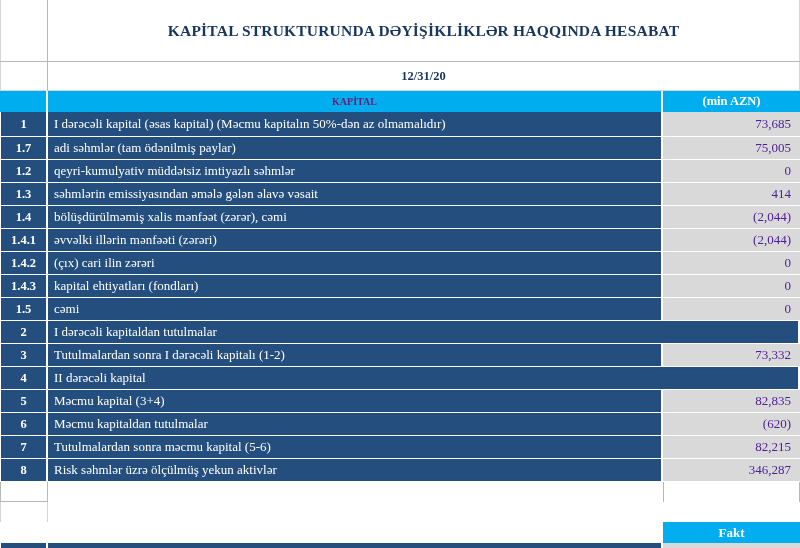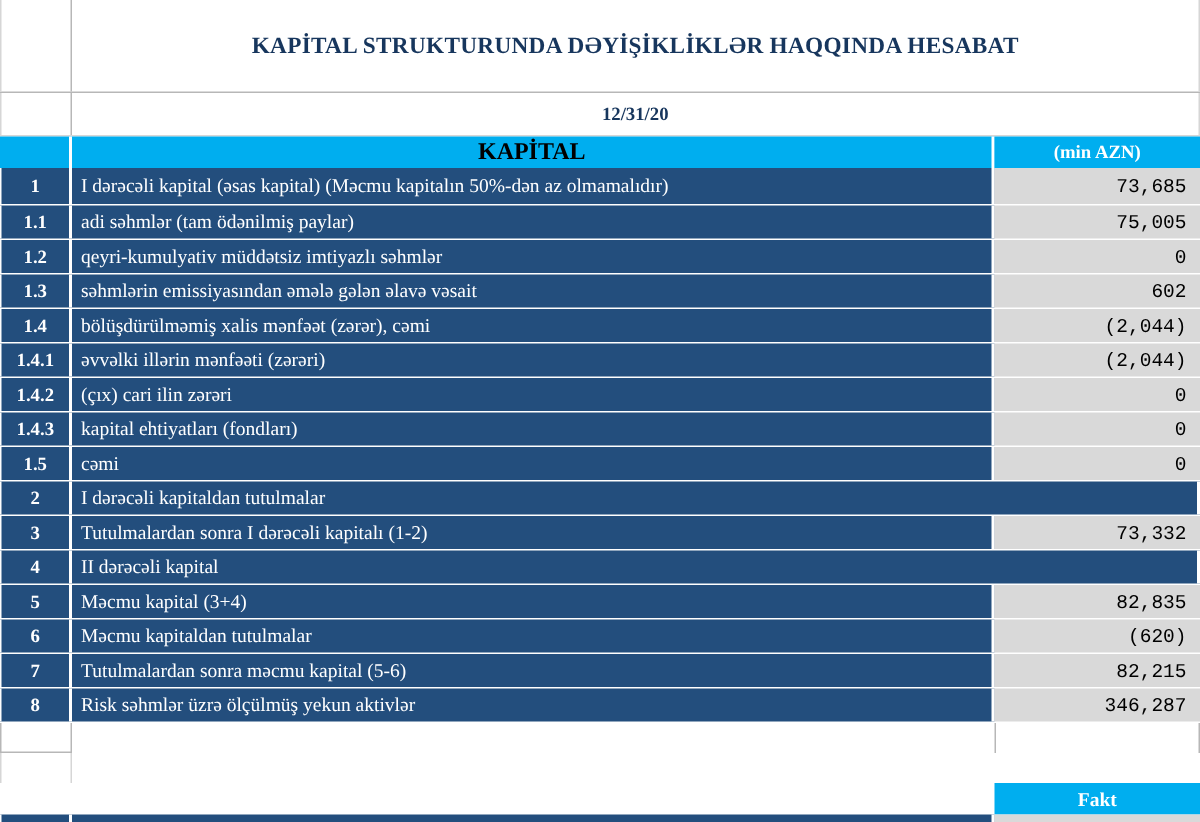--- a/index.html
+++ b/index.html
@@ -87,23 +87,23 @@
   }
   .ch-num {
     width: 48px;
     background: #00AEEF;
     box-sizing: border-box;
     border-right: 2px solid #ffffff;
   }
   .ch-label {
     flex: 1;
     background: #00AEEF;
-    color: #000000;
-    font-weight: bold;
-    font-size: 16px;
+    color: #701a75;
+    font-weight: bold;
+    font-size: 10px;
     display: flex;
     align-items: center;
     justify-content: center;
     box-sizing: border-box;
     border-right: 2px solid #ffffff;
   }
   .ch-unit {
     width: 137px;
     background: #00AEEF;
     color: #ffffff;
@@ -145,28 +145,27 @@
     align-items: center;
     padding-left: 6px;
     box-sizing: border-box;
     border-right: 2px solid #ffffff;
     white-space: nowrap;
     overflow: hidden;
   }
   .dr-value {
     width: 137px;
     background: #D9D9D9;
-    color: #000000;
+    color: #4c1d95;
     font-size: 13px;
     display: flex;
     align-items: center;
     justify-content: flex-end;
     padding-right: 9px;
     box-sizing: border-box;
-    font-family: Liberation Mono, monospace;
   }
 
   
   .spacer-row {
     display: flex;
     height: 20px;
     box-sizing: border-box;
   }
   .sp-num {
     width: 48px;
@@ -243,33 +242,33 @@
     <div class="ch-unit">(min AZN)</div>
   </div>
 
   <div id="main-rows">
       <div class="data-row tall">
         <div class="dr-num">1</div>
         <div class="dr-label">I dərəcəli kapital (əsas kapital) (Məcmu kapitalın 50%-dən az olmamalıdır)</div>
         <div class="dr-value">73,685</div>
       </div>
       <div class="data-row">
-        <div class="dr-num">1.1</div>
+        <div class="dr-num">1.7</div>
         <div class="dr-label">adi səhmlər (tam ödənilmiş paylar)</div>
         <div class="dr-value">75,005</div>
       </div>
       <div class="data-row">
         <div class="dr-num">1.2</div>
         <div class="dr-label">qeyri-kumulyativ müddətsiz imtiyazlı səhmlər</div>
         <div class="dr-value">0</div>
       </div>
       <div class="data-row">
         <div class="dr-num">1.3</div>
         <div class="dr-label">səhmlərin emissiyasından əmələ gələn  əlavə vəsait</div>
-        <div class="dr-value">602</div>
+        <div class="dr-value">414</div>
       </div>
       <div class="data-row">
         <div class="dr-num">1.4</div>
         <div class="dr-label">bölüşdürülməmiş xalis mənfəət (zərər), cəmi</div>
         <div class="dr-value">(2,044)</div>
       </div>
       <div class="data-row">
         <div class="dr-num">1.4.1</div>
         <div class="dr-label">əvvəlki illərin mənfəəti (zərəri)</div>
         <div class="dr-value">(2,044)</div>

